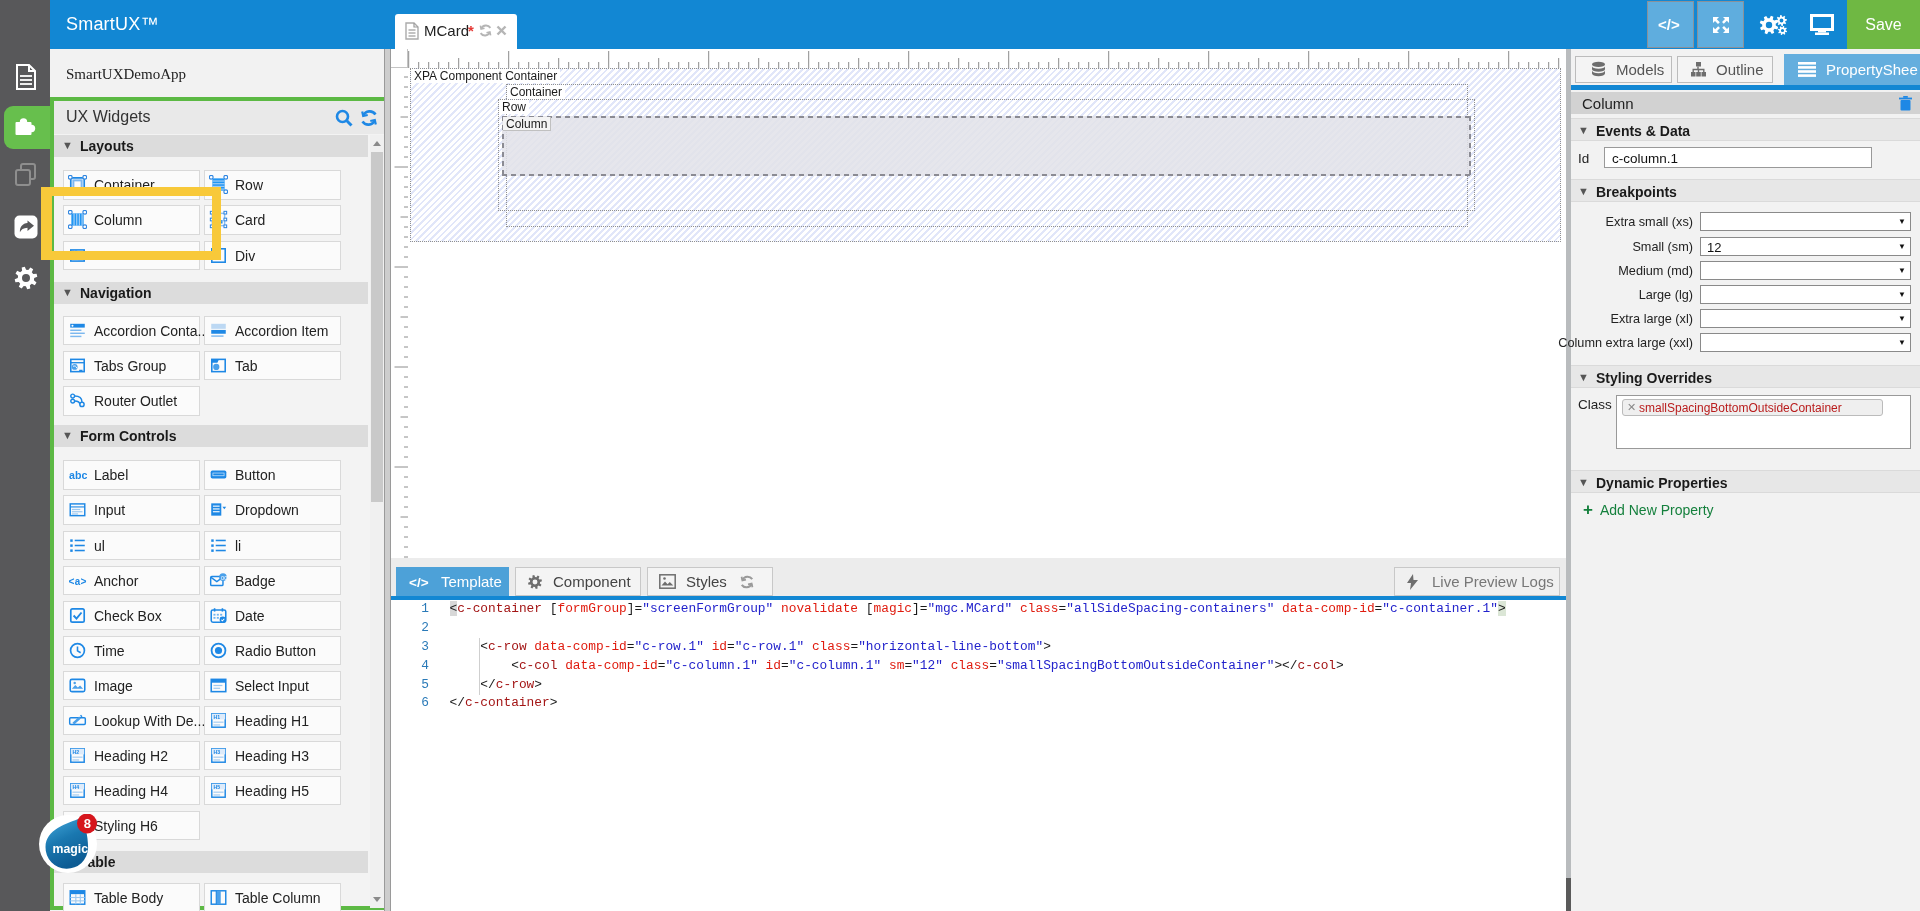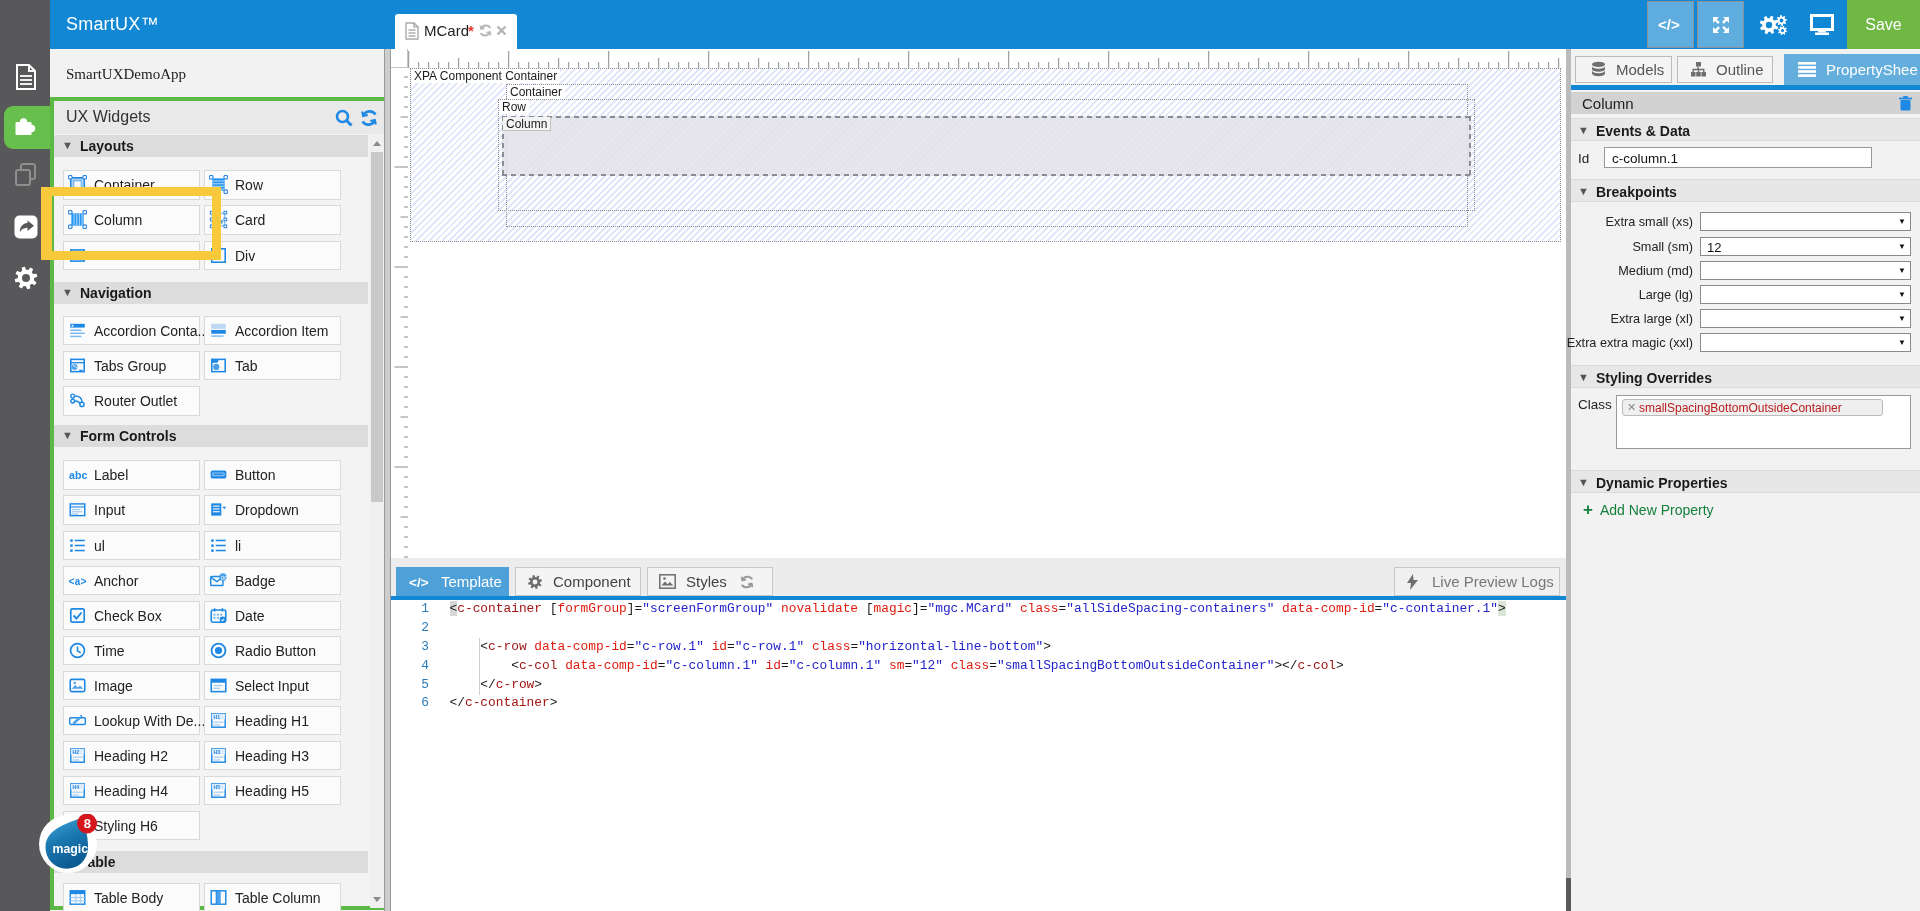--- a/index.html
+++ b/index.html
@@ -846,21 +846,21 @@
     <div class="bplabel" style="top:287.7px">Large (lg)</div>
     <div class="bpsel" style="top:284.7px">
       <span class="selval"></span>
       <span class="selarr">▼</span>
     </div>
     <div class="bplabel" style="top:311.8px">Extra large (xl)</div>
     <div class="bpsel" style="top:308.8px">
       <span class="selval"></span>
       <span class="selarr">▼</span>
     </div>
-    <div class="bplabel" style="top:335.9px">Extra extra magic (xxl)</div>
+    <div class="bplabel" style="top:335.9px">Column extra large (xxl)</div>
     <div class="bpsel" style="top:332.9px">
       <span class="selval"></span>
       <span class="selarr">▼</span>
     </div>
   <div class="rhead" style="top:365px"><span class="rtri">▼</span>Styling Overrides</div>
   <div class="abs" id="classlabel">Class</div>
   <div class="abs" id="classbox"></div>
   <div class="abs" id="classchip">
       <span class="x">✕</span>
       <span class="t">smallSpacingBottomOutsideContainer</span>

